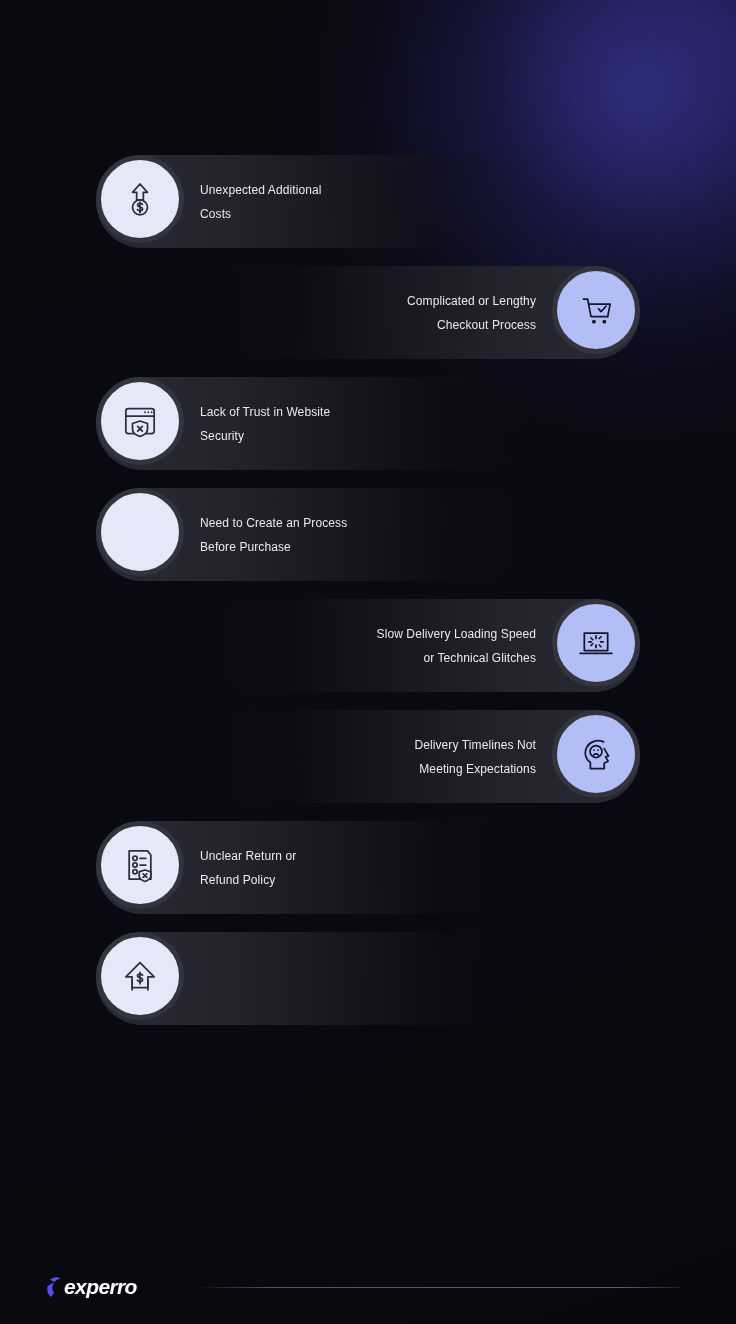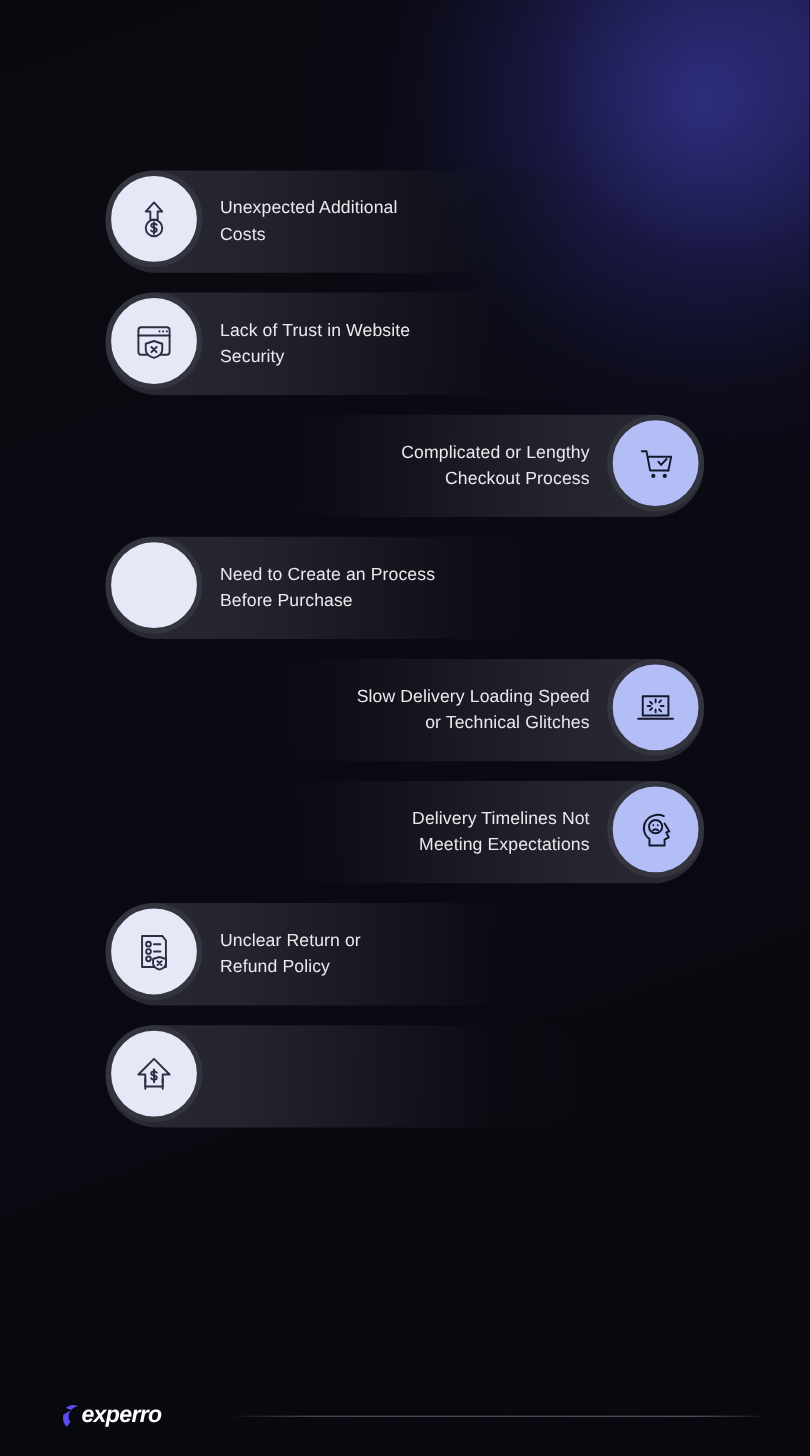--- a/index.html
+++ b/index.html
@@ -103,33 +103,33 @@
 
   .badge svg { width:40px; height:40px; display:block; }
 
   .row-label {
     position:absolute;
     top:0; height:93px;
     display:flex;
     flex-direction:column;
     justify-content:center;
     color:#e9e9ee;
-    font-size:16px;
+    font-size:12px;
     line-height:24px;
     letter-spacing:0.1px;
     white-space:pre-line;
     pointer-events:none;
   }
   .row.left  .row-label { left:200px;  text-align:left;  width:330px; align-items:flex-start; }
   .row.right .row-label { right:200px; text-align:right; width:330px; align-items:flex-end; }
 
   
   .footer {
     position:absolute;
-    left:15px; bottom:0;
+    left:5px; bottom:0;
     width:696px; height:74px;
     display:flex;
     align-items:center;
     padding-left:40px;
     gap:44px;
   }
   .logo {
     display:flex;
     align-items:center;
     gap:1px;
@@ -166,52 +166,52 @@
           <path d="M24 6 L33 16 L28 16 L28 25 L20 25 L20 16 L15 16 Z"></path>
           <circle cx="24" cy="34" r="9"></circle>
           <path d="M27 30.5c-0.8-1-1.9-1.4-3-1.4-1.7 0-2.9 0.9-2.9 2.2 0 1.3 1.1 1.9 2.9 2.3 1.9 0.4 3 1.1 3 2.4 0 1.3-1.3 2.2-3 2.2-1.3 0-2.4-0.5-3.1-1.5"></path>
           <path d="M24 27.6 L24 40.4"></path>
         </svg>
       </div>
       <div class="row-label">Unexpected Additional
 Costs</div>
     </div>
 
+    <div class="row right">
+      <div class="pill"></div>
+      <div class="badge">
+        <svg viewBox="0 0 48 48" fill="none" stroke="#15182a" stroke-width="2.1" stroke-linecap="round" stroke-linejoin="round">
+          <path d="M9 11 L14 11 L18 32 L38 32"></path>
+          <path d="M16 17 L41 17 L38 32"></path>
+          <path d="M27 22.5 L30 26 L36 19.5"></path>
+          <circle cx="21.5" cy="38" r="2.3" fill="#15182a" stroke="none"></circle>
+          <circle cx="34" cy="38" r="2.3" fill="#15182a" stroke="none"></circle>
+        </svg>
+      </div>
+      <div class="row-label">Complicated or Lengthy
+Checkout Process</div>
+    </div>
+
     <div class="row left">
       <div class="pill"></div>
       <div class="badge">
         <svg viewBox="0 0 48 48" fill="none" stroke="#2b2f40" stroke-width="2.1" stroke-linecap="round" stroke-linejoin="round">
           <rect x="7" y="9" width="34" height="30" rx="3"></rect>
           <path d="M7 18 L41 18"></path>
           <circle cx="30" cy="13.5" r="1.1" fill="#2b2f40" stroke="none"></circle>
           <circle cx="34" cy="13.5" r="1.1" fill="#2b2f40" stroke="none"></circle>
           <circle cx="38" cy="13.5" r="1.1" fill="#2b2f40" stroke="none"></circle>
           <path d="M24 24 L33 27 L33 33.5 C33 38 28.6 41 24 42.5 C19.4 41 15 38 15 33.5 L15 27 Z" fill="#e4e8f7"></path>
           <path d="M21.2 30.5 L26.8 36.2 M26.8 30.5 L21.2 36.2"></path>
         </svg>
       </div>
       <div class="row-label">Lack of Trust in Website
 Security</div>
     </div>
 
-    <div class="row right">
-      <div class="pill"></div>
-      <div class="badge">
-        <svg viewBox="0 0 48 48" fill="none" stroke="#15182a" stroke-width="2.1" stroke-linecap="round" stroke-linejoin="round">
-          <path d="M9 11 L14 11 L18 32 L38 32"></path>
-          <path d="M16 17 L41 17 L38 32"></path>
-          <path d="M27 22.5 L30 26 L36 19.5"></path>
-          <circle cx="21.5" cy="38" r="2.3" fill="#15182a" stroke="none"></circle>
-          <circle cx="34" cy="38" r="2.3" fill="#15182a" stroke="none"></circle>
-        </svg>
-      </div>
-      <div class="row-label">Complicated or Lengthy
-Checkout Process</div>
-    </div>
-
 
     <div class="row left">
       <div class="pill"></div>
       <div class="badge empty">
         
       </div>
       <div class="row-label">Need to Create an Process
 Before Purchase</div>
     </div>
 

